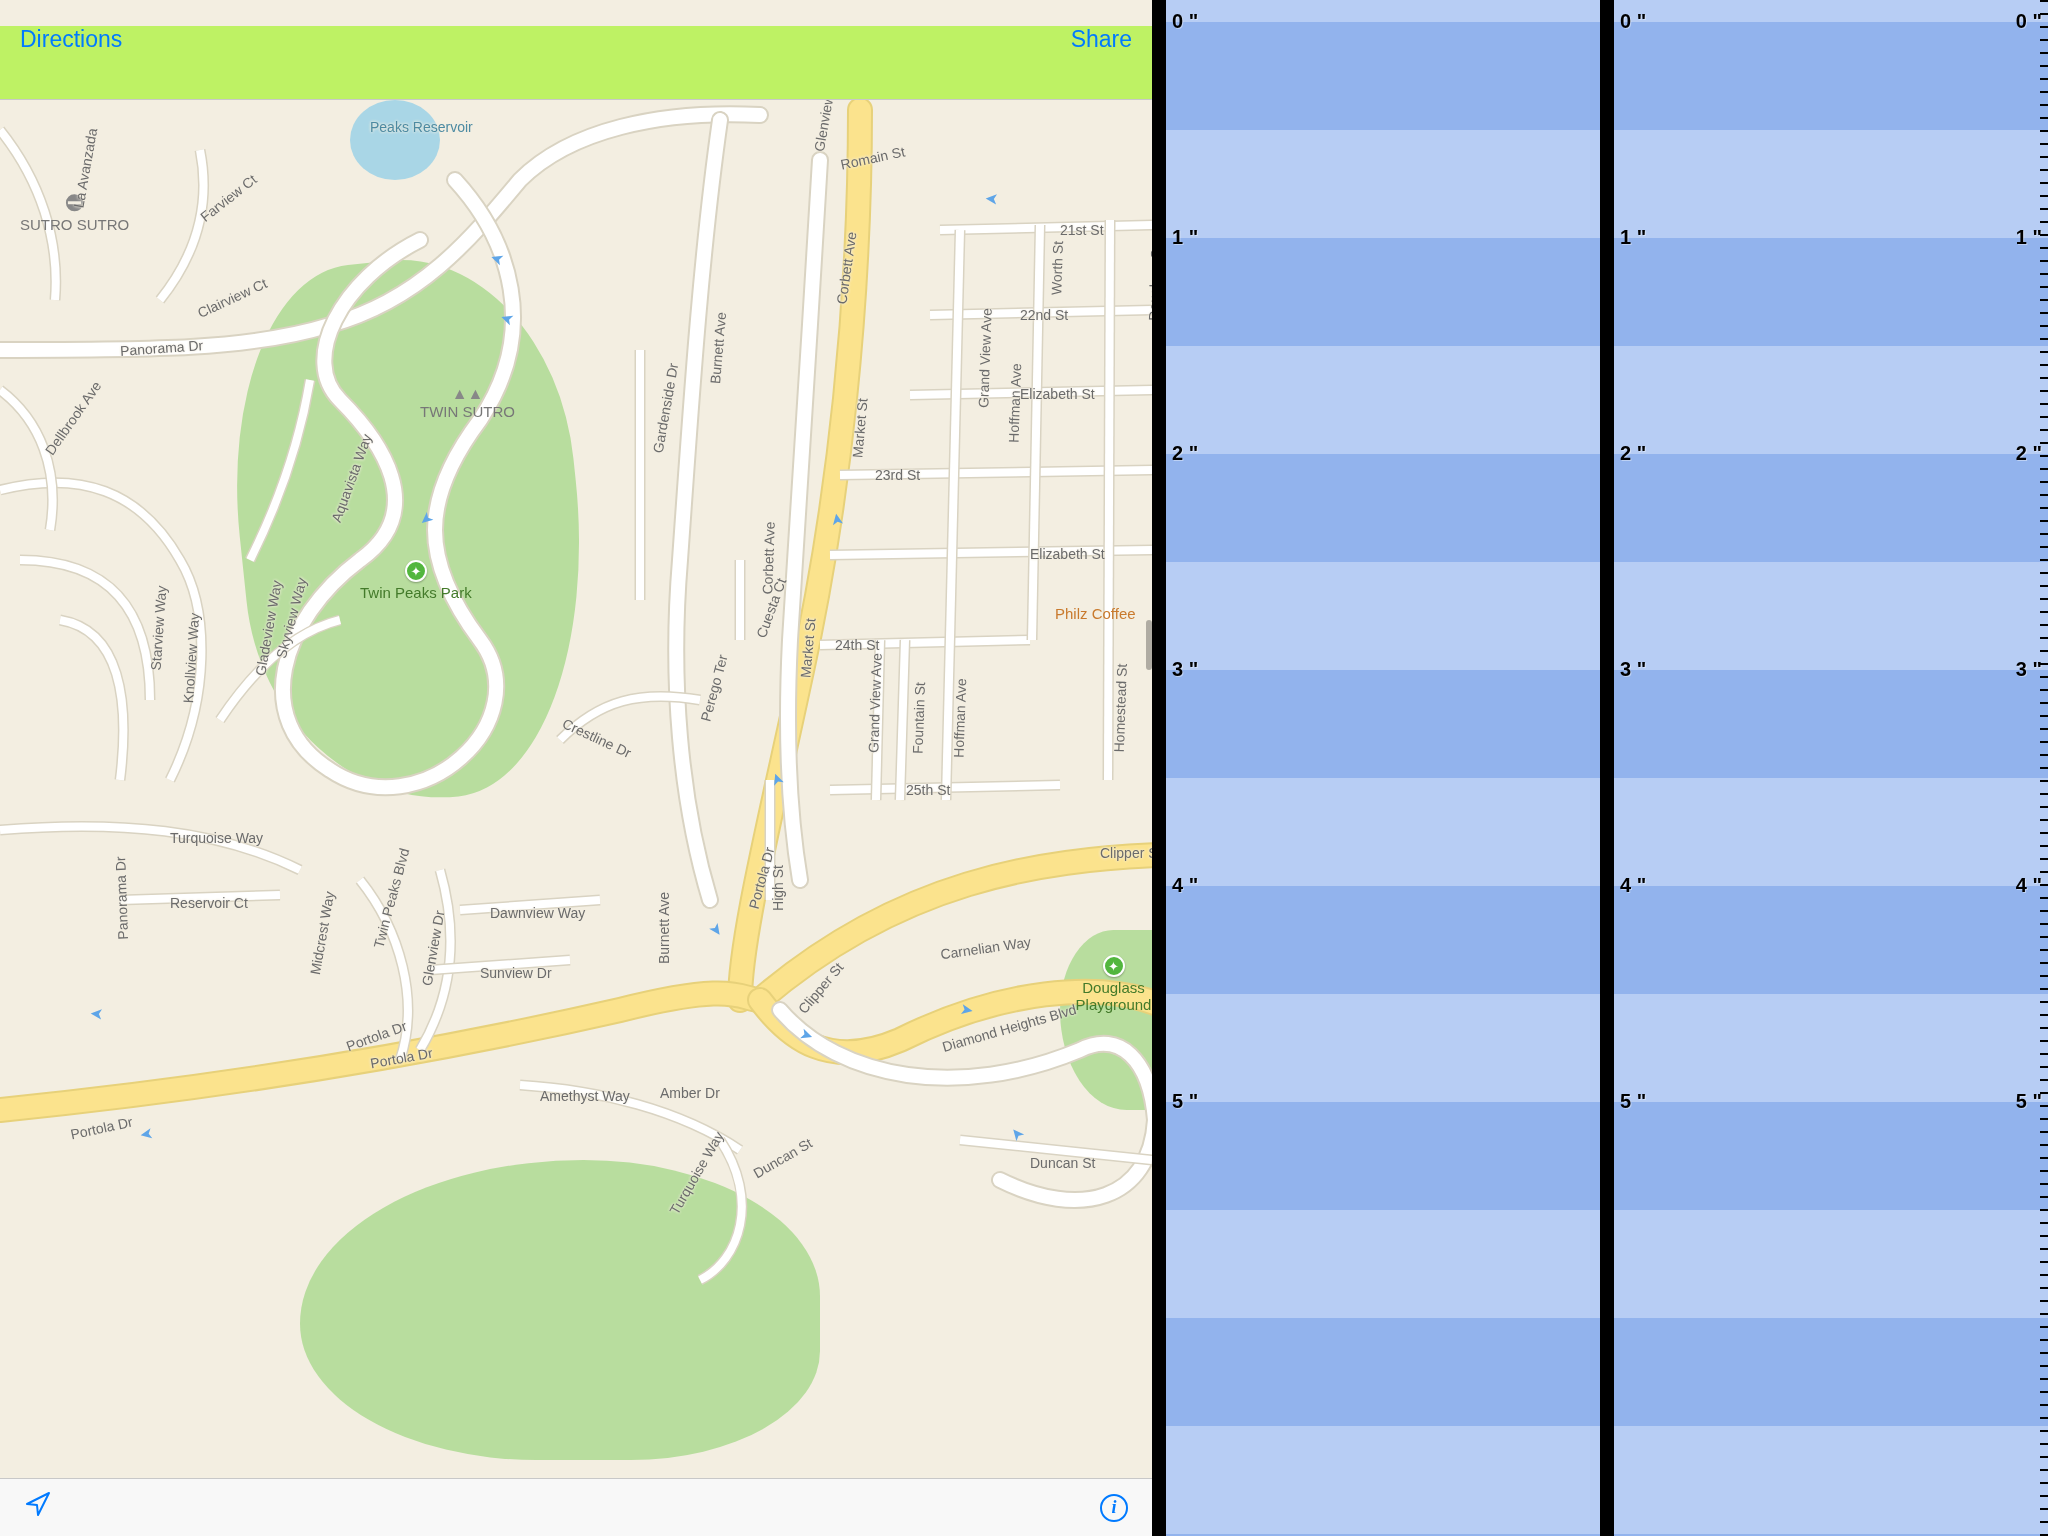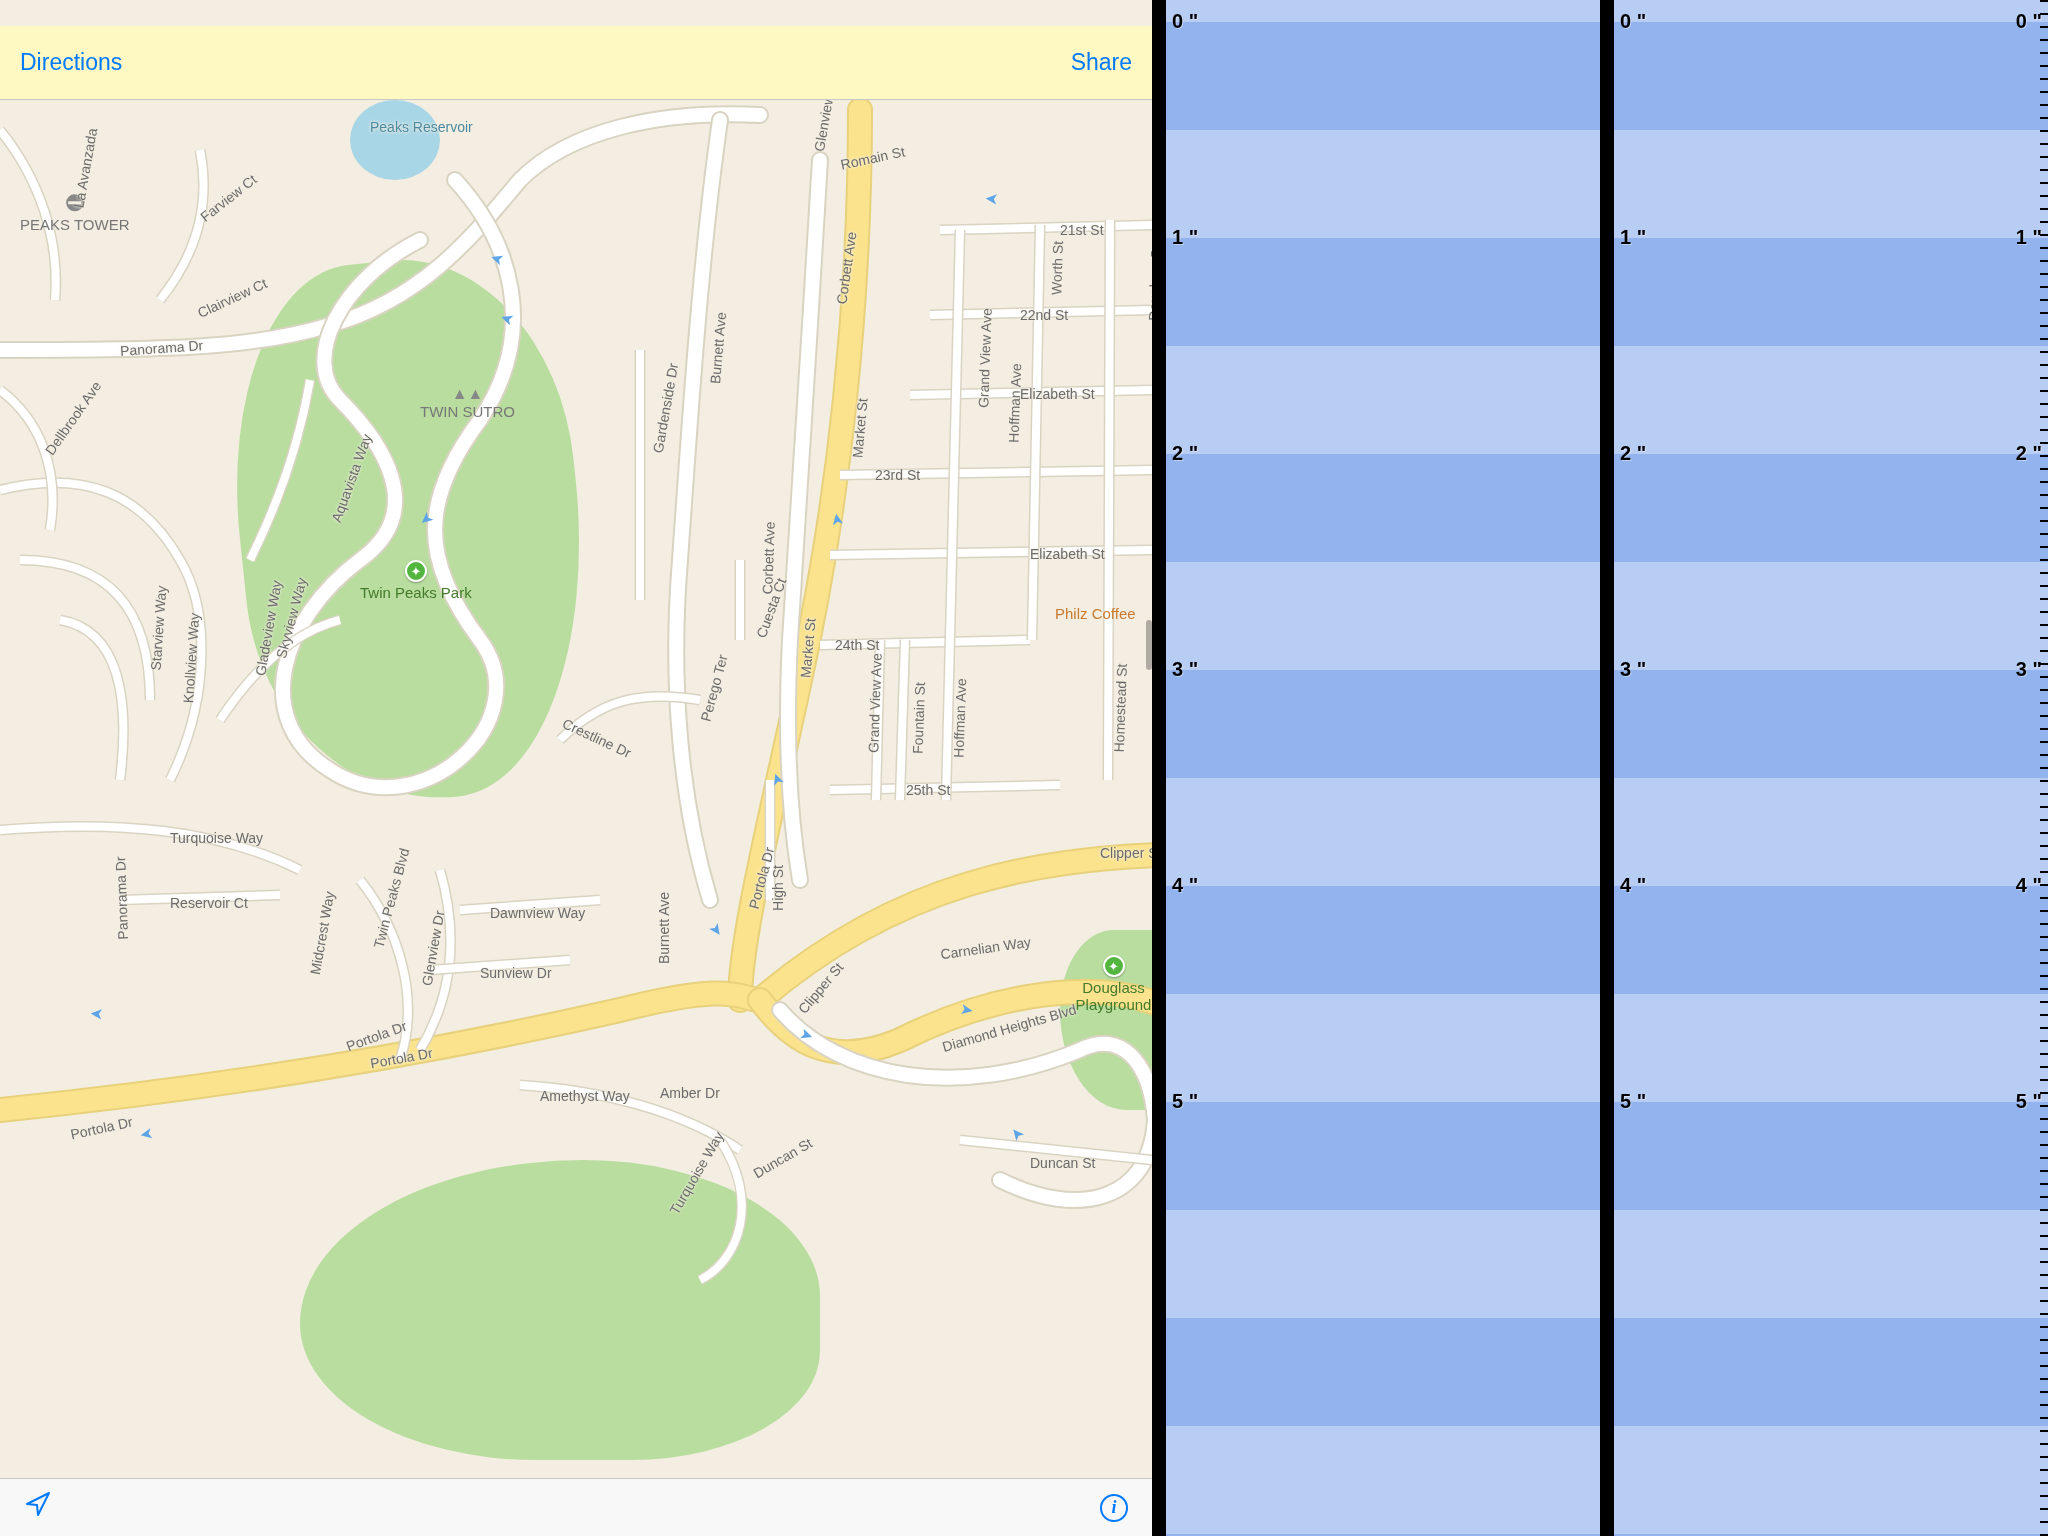--- a/index.html
+++ b/index.html
@@ -12,21 +12,21 @@
   
   .status { position:absolute; top:0; left:0; right:0; height:26px; background:#f8f8f8; display:flex; align-items:center; font-size:16px; padding:0 8px; z-index:30; }
   .status .center { position:absolute; left:50%; transform:translateX(-50%); font-weight:600; }
   .status .rightside { margin-left:auto; display:flex; align-items:center; gap:4px; }
   .wifi { display:inline-block; }
   .battery { width:30px; height:14px; border:1.5px solid #000; border-radius:3px; position:relative; margin-left:4px; }
   .battery::after { content:""; position:absolute; right:-5px; top:3px; width:3px; height:6px; background:#000; border-radius:0 2px 2px 0; }
   .battery .fill { position:absolute; inset:1px; background:#000; border-radius:1px; }
 
   
-  .navbar { position:absolute; top:26px; left:0; right:0; height:74px; background:#fef9c3; border-bottom:1px solid #c8c8c8; display:flex; align-items:center; padding:0 20px; gap:18px; z-index:30; }
+  .navbar { position:absolute; top:26px; left:0; right:0; height:74px; background:#bef264; border-bottom:1px solid #c8c8c8; display:flex; align-items:flex-start; padding:0 20px; gap:18px; z-index:30; }
   .nav-btn { color:#007aff; font-size:23px; background:none; border:none; cursor:pointer; }
   .searchbox { flex:1; display:flex; align-items:center; background:#dedede; border-radius:8px; height:40px; padding:0 10px; max-width:740px; position:relative; }
   .searchbox .mag { color:#8e8e93; font-size:18px; margin-right:6px; }
   .searchbox input { flex:1; border:none; background:transparent; font-size:20px; outline:none; color:#000; }
   .searchbox .clear { width:22px; height:22px; border-radius:50%; background:#8e8e93; color:#ececec; font-size:14px; display:flex; align-items:center; justify-content:center; cursor:pointer; }
 
   
   .map { position:absolute; inset:0; top:0; background:#f3eee1; }
   .park1 { position:absolute; left:240px; top:260px; width:340px; height:540px; background:#b8dd9e; border-radius:50% 60% 55% 70%/60% 50% 70% 50%; transform:rotate(-6deg); }
   .park2 { position:absolute; left:300px; top:1160px; width:520px; height:300px; background:#b8dd9e; border-radius:60% 50% 40% 50%; }
@@ -185,21 +185,21 @@
             <path class="thin-o" d="M160 300 C 200 250 210 200 200 150"></path>
               <path class="thin" d="M160 300 C 200 250 210 200 200 150"></path>
             <path class="thin-o" d="M0 390 C 40 420 60 470 50 530"></path>
               <path class="thin" d="M0 390 C 40 420 60 470 50 530"></path>
           </g>
         </svg>
       </div>
 
       <div class="poi gray" style="left:20px; top:190px">
         <div class="mark">⛔︎</div>
-        <div>PEAKS TOWER</div>
+        <div>SUTRO SUTRO</div>
       </div>
       <div class="maplabel" style="left:370px; top:120px; color:#4c8aa2; text-align:right; line-height:1.1">Peaks
 Reservoir</div>
       <div class="poi gray" style="left:420px; top:385px">
         <div class="mark" style="font-size:16px">▲▲</div>
         <div>TWIN SUTRO</div>
       </div>
       <div class="poi" style="left:360px; top:560px">
         <div class="dot">✦</div>
         <div>Twin Peaks Park</div>

